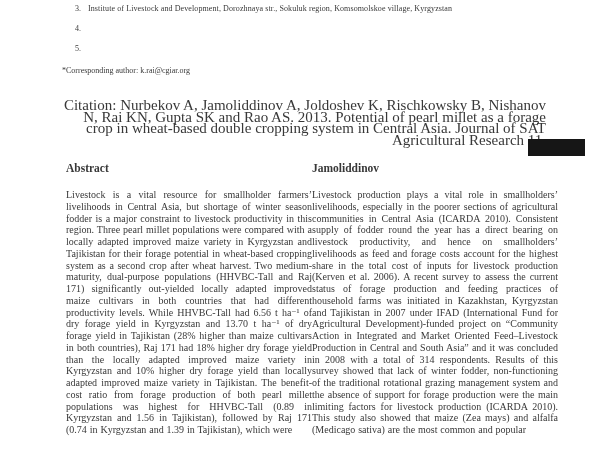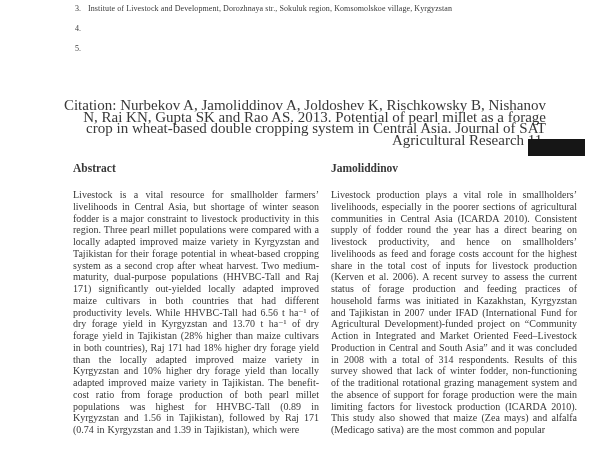--- a/index.html
+++ b/index.html
@@ -54,24 +54,23 @@
   .redaction {
     position: absolute;
     top: 139px;
     left: 528px;
     width: 57px;
     height: 17px;
   }
   .cols {
     position: absolute;
     top: 162px;
-    left: 73px;
+    left: 66px;
     width: 504px;
     display: flex;
-    gap: 12px;
   }
   .col {
     width: 246px;
     flex: 0 0 246px;
   }
   .col-heading {
     font-size: 11.5px;
     font-weight: bold;
     margin: 0 0 14px 0;
     line-height: 13px;
@@ -95,20 +94,21 @@
       <span class="affil-text">Institute of Livestock and Development, Dorozhnaya str., Sokuluk region, Komsomolskoe village, Kyrgyzstan</span>
     </li>
     <li class="affil-item">
       <span class="affil-num">4.</span>
     </li>
     <li class="affil-item">
       <span class="affil-num">5.</span>
     </li>
   </ol>
 
+  <div class="corr">*Corresponding author: k.rai@cgiar.org</div>
 
   <div class="citation">Citation: Nurbekov A, Jamoliddinov A, Joldoshev K, Rischkowsky B, Nishanov N, Rai KN, Gupta SK and Rao AS. 2013. Potential of pearl millet as a forage crop in wheat-based double cropping system in Central Asia. Journal of SAT Agricultural Research 11.</div>
 
   <div class="redaction" style="background: rgb(22, 22, 22);"></div>
 
   <div class="cols">
     <section class="col">
       <h2 class="col-heading">Abstract</h2>
       <p class="col-body">Livestock is a vital resource for smallholder farmers’ livelihoods in Central Asia, but shortage of winter season fodder is a major constraint to livestock productivity in this region. Three pearl millet populations were compared with a locally adapted improved maize variety in Kyrgyzstan and Tajikistan for their forage potential in wheat-based cropping system as a second crop after wheat harvest. Two medium-maturity, dual-purpose populations (HHVBC-Tall and Raj 171) significantly out-yielded locally adapted improved maize cultivars in both countries that had different productivity levels. While HHVBC-Tall had 6.56 t ha⁻¹ of dry forage yield in Kyrgyzstan and 13.70 t ha⁻¹ of dry forage yield in Tajikistan (28% higher than maize cultivars in both countries), Raj 171 had 18% higher dry forage yield than the locally adapted improved maize variety in Kyrgyzstan and 10% higher dry forage yield than locally adapted improved maize variety in Tajikistan. The benefit-cost ratio from forage production of both pearl millet populations was highest for HHVBC-Tall (0.89 in Kyrgyzstan and 1.56 in Tajikistan), followed by Raj 171 (0.74 in Kyrgyzstan and 1.39 in Tajikistan), which were</p>
     </section>

